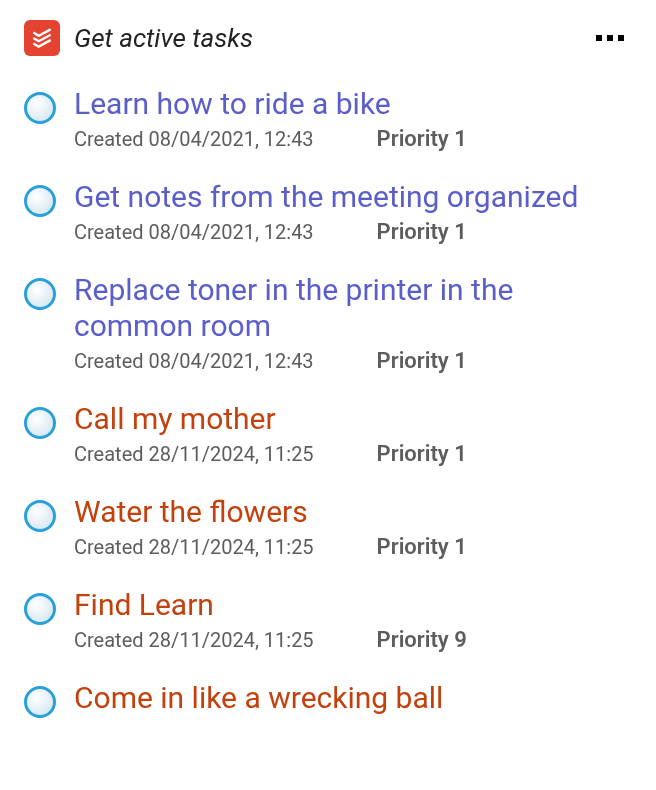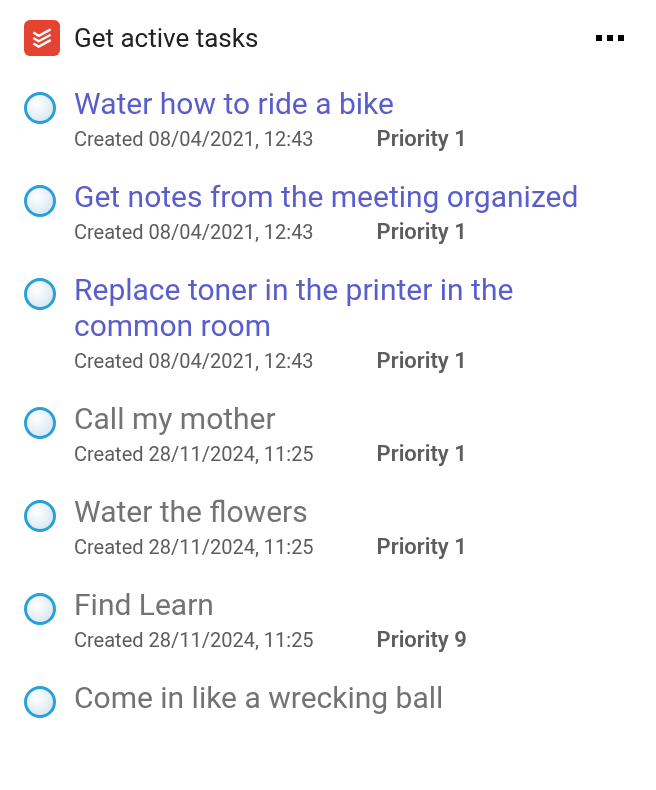--- a/index.html
+++ b/index.html
@@ -12,20 +12,21 @@
       background: #fff;
       width: 656px;
       height: 790px;
       overflow: hidden;
     }
     .header {
       display: flex;
       align-items: center;
       padding: 20px 24px 12px 24px;
       justify-content: space-between;
+      font-style: italic;
     }
     .header-left {
       display: flex;
       align-items: center;
       gap: 14px;
     }
     .app-icon {
       width: 36px;
       height: 36px;
       background: #e44332;
@@ -73,21 +74,21 @@
       margin-top: 6px;
       cursor: pointer;
     }
     .task-content {
       flex: 1;
       min-width: 0;
     }
     .task-title {
       font-size: 30px;
       line-height: 1.2;
-      color: #737373;
+      color: #c2410c;
       margin-bottom: 4px;
     }
     .task-title.link {
       color: #5a5ecb;
       cursor: pointer;
     }
     .task-meta {
       display: flex;
       align-items: baseline;
       gap: 16px;
@@ -122,21 +123,21 @@
     <span></span>
     <span></span>
     <span></span>
   </div>
 </div>
 
 <div class="task-list" id="task-list">
     <div class="task-item">
       <div class="radio"></div>
       <div class="task-content">
-        <div class="task-title link">Water how to ride a bike</div>
+        <div class="task-title link">Learn how to ride a bike</div>
         <div class="task-meta">
           <div class="task-created">Created 08/04/2021, 12:43</div>
           <div class="task-priority">Priority 1</div>
         </div>
       </div>
     </div>
     <div class="task-item">
       <div class="radio"></div>
       <div class="task-content">
         <div class="task-title link">Get notes from the meeting organized</div>

